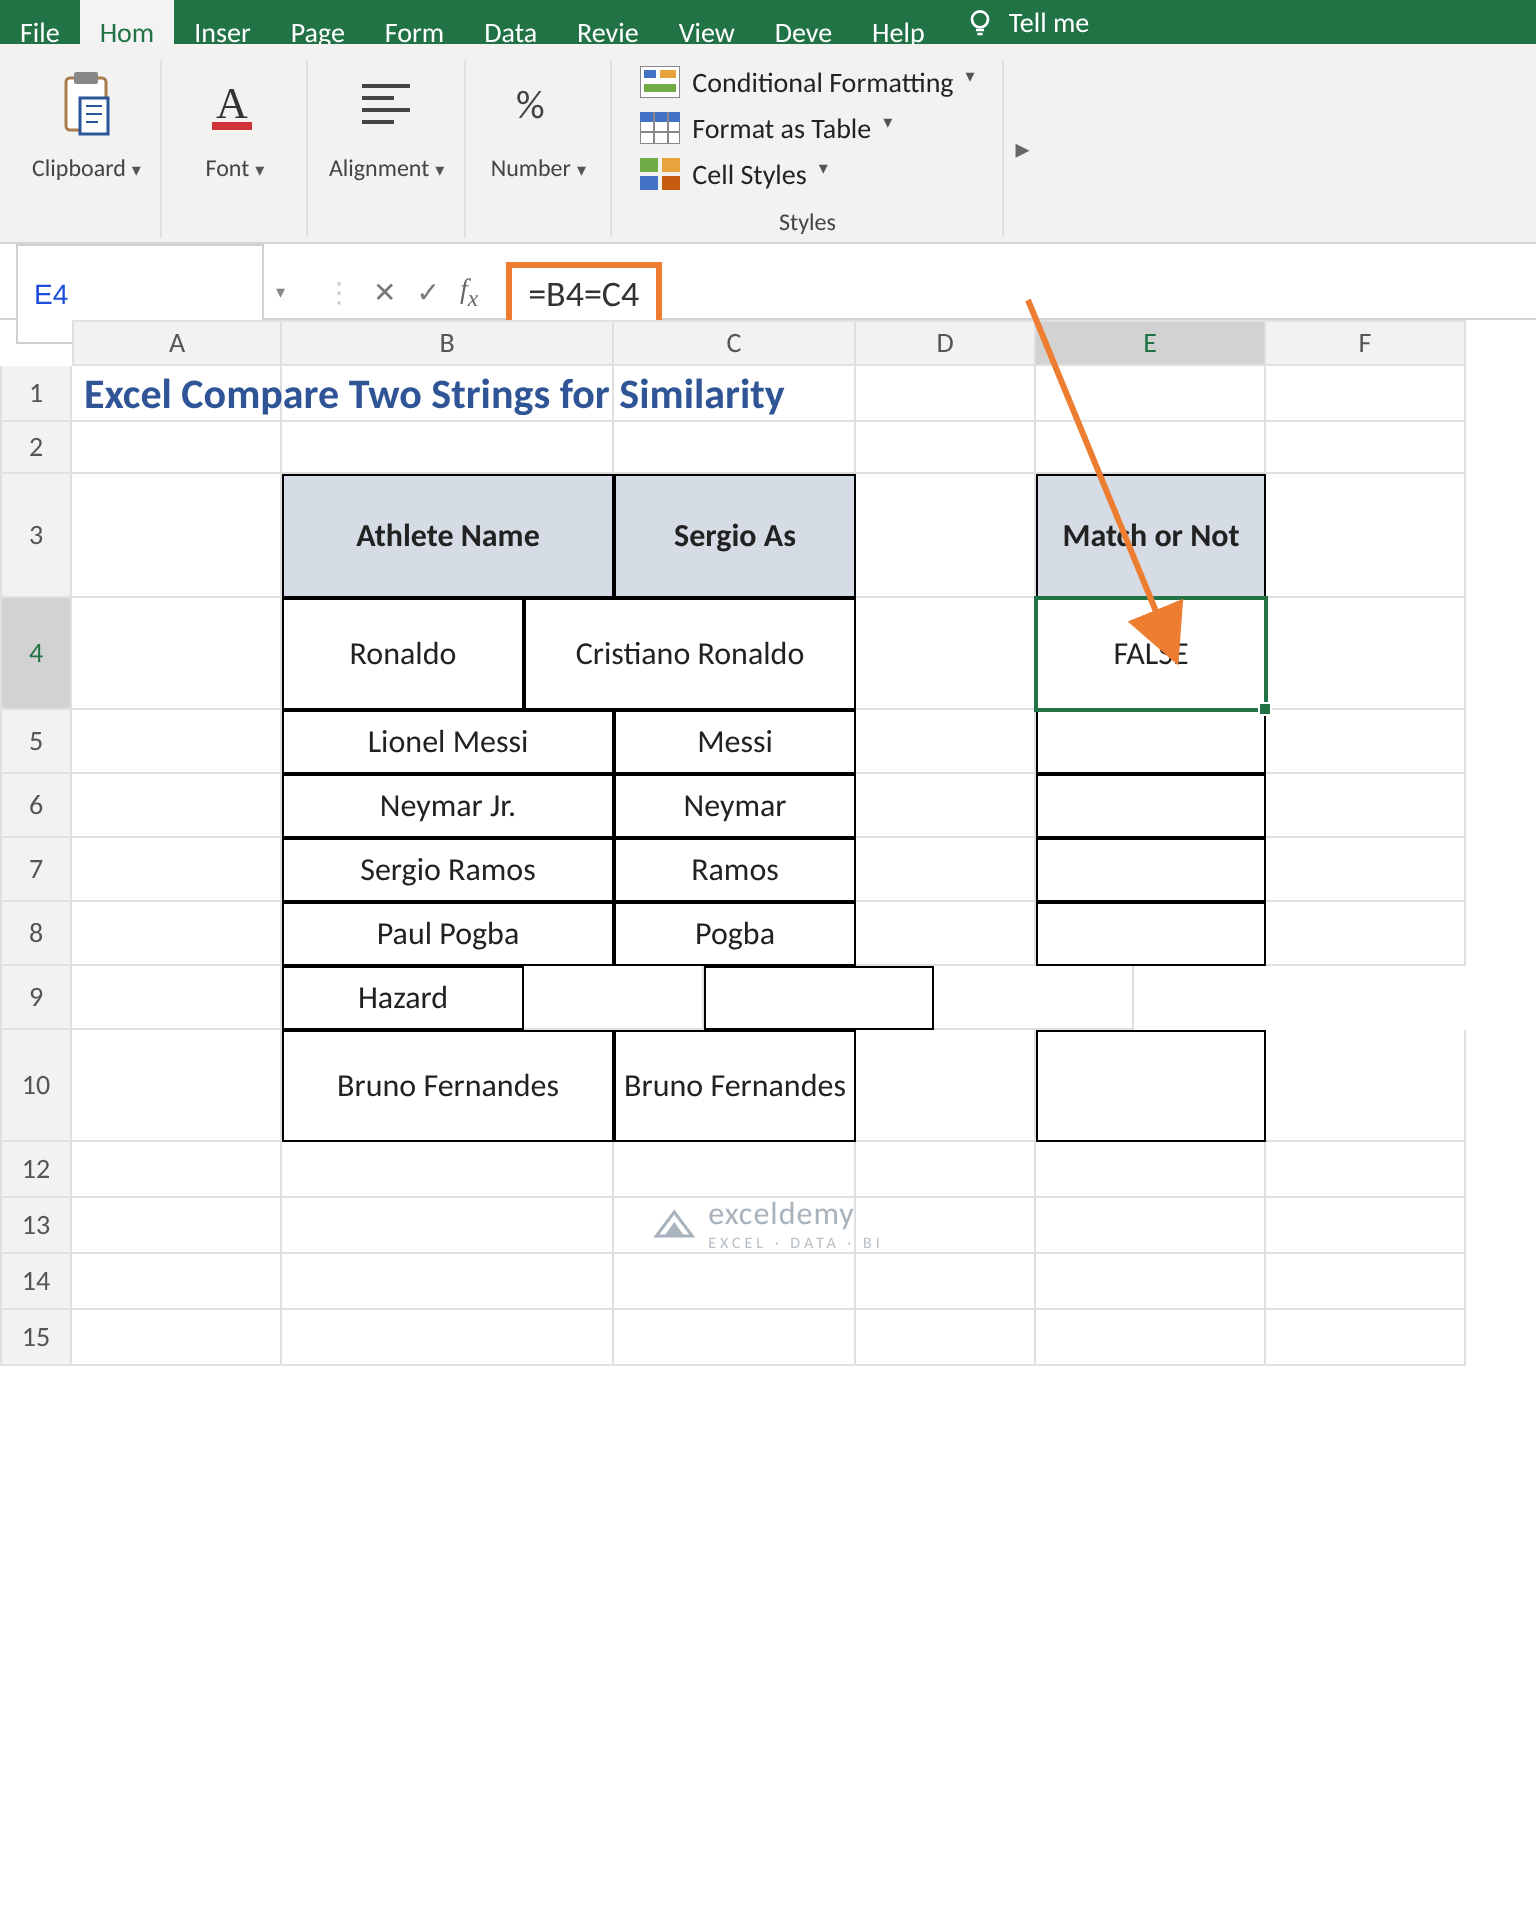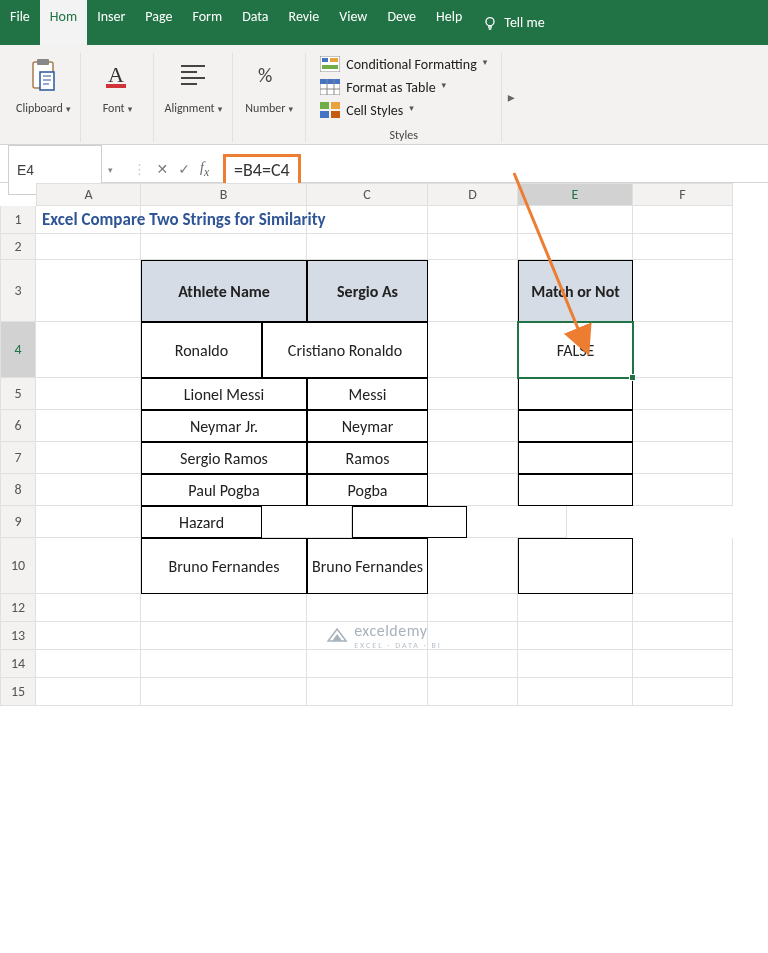--- a/index.html
+++ b/index.html
@@ -1,49 +1,49 @@
 <!DOCTYPE html>
 <html><head>
 <meta charset="utf-8">
 <style>
 * { box-sizing: border-box; margin: 0; padding: 0; }
 body { font-family: "Segoe UI", Calibri, sans-serif; font-size: 14px; background: #fff; width: 768px; overflow: hidden; position: relative; }
-.ribbon-tabs { display: flex; background: #217346; color: #fff; height: 45px; }
+.ribbon-tabs { display: flex; background: #217346; color: #fff; height: 22px; }
 .ribbon-tab { padding: 8px 10px; font-size: 14px; cursor: pointer; white-space: nowrap; overflow: hidden; }
 .ribbon-tab.active { background: #f3f3f3; color: #217346; }
 .tellme { display: flex; align-items: center; gap: 6px; }
 .bulb { width: 16px; height: 16px; display: inline-block; }
 .ribbon-body { background: #f3f2f1; border-bottom: 1px solid #d4d4d4; padding: 8px 6px 2px; display: flex; }
 .group { display: flex; flex-direction: column; align-items: center; padding: 0 10px; border-right: 1px solid #e1e1e1; }
 .group:last-child { border-right: none; }
 .big-btn { display: flex; flex-direction: column; align-items: center; gap: 4px; padding: 4px 8px; cursor: pointer; }
 .big-icon { width: 36px; height: 36px; display: flex; align-items: center; justify-content: center; }
 .group-label { font-size: 12px; color: #444; margin-top: 4px; display: flex; align-items: center; gap: 3px; }
 .dd { font-size: 9px; color: #555; }
 .styles-group { flex-direction: column; align-items: flex-start; padding: 0 14px; }
 .styles-item { display: flex; align-items: flex-start; gap: 6px; font-size: 14px; color: #222; padding: 3px 0; cursor: pointer; }
 .styles-item .si { width: 20px; height: 16px; }
 .styles-label { align-self: center; font-size: 12px; color: #444; margin-top: 6px; }
 .expander { width: 18px; display: flex; align-items: center; justify-content: center; color: #666; cursor: pointer; }
 .formula-row { display: flex; align-items: center; border-bottom: 1px solid #d4d4d4; height: 38px; padding-top: 12px; padding-bottom: 0; }
-.namebox { width: 94px; border: 1px solid #cfcfcf; padding: 16px 8px; margin-left: 8px; background: #fff; font-size: 14px; color: #404040; }
+.namebox { width: 124px; border: 1px solid #cfcfcf; padding: 16px 8px; margin-left: 8px; background: #fff; font-size: 14px; color: #1d4ed8; }
 .fx-ctrls { display: flex; align-items: center; gap: 10px; padding: 0 14px; color: #7a7a7a; }
 .fx-ctrls span { cursor: pointer; }
 .fx-label { font-style: italic; font-family: "Times New Roman", serif; color: #666; }
 .formula-highlight { border: 3px solid #ed7d31; padding: 2px 8px; font-size: 18px; color: #333; background: #fff; }
 .grid-wrap { position: relative; }
 .col-headers { display: flex; margin-left: 36px; }
 .col-h { border: 1px solid #e0e0e0; border-left: none; text-align: center; color: #555; font-size: 14px; background: #f3f2f1; padding: 2px 0; }
 .col-h:first-child { border-left: 1px solid #e0e0e0; }
 .col-h.sel { background: #d2d2d2; color: #217346; }
 .gridrow { display: flex; }
 .row-h { width: 36px; border: 1px solid #e0e0e0; border-top: none; text-align: center; color: #555; font-size: 14px; background: #f3f2f1; display: flex; align-items: center; justify-content: center; }
 .row-h.sel { background: #d2d2d2; color: #217346; }
 .cell { border-right: 1px solid #e0e0e0; border-bottom: 1px solid #e0e0e0; display: flex; align-items: center; justify-content: center; text-align: center; font-size: 16px; color: #222; background: #fff; position: relative; }
-.title-cell { justify-content: flex-start; padding-left: 6px; font-weight: bold; color: #2f5597; font-size: 17px; white-space: nowrap; overflow: visible; z-index: 2; }
+.title-cell { justify-content: flex-start; padding-left: 6px; font-weight: bold; color: #2f5597; font-size: 21px; white-space: nowrap; overflow: visible; z-index: 2; }
 .thdr { background: #d6dce5; font-weight: bold; border: 1px solid #000 !important; }
 .tbody { border: 1px solid #000 !important; background: #fff; }
 .selected-cell { outline: 2px solid #217346; outline-offset: -1px; z-index: 3; }
 .fill-handle { position: absolute; width: 7px; height: 7px; background: #217346; right: -4px; bottom: -4px; border: 1px solid #fff; z-index: 4; }
 .watermark { position: absolute; left: 50%; transform: translateX(-50%); bottom: 56px; color: #a8b3bd; font-size: 16px; letter-spacing: 0.5px; display: flex; align-items: center; gap: 6px; z-index: 10; }
 .watermark .wm-sub { font-size: 8px; letter-spacing: 2px; display: block; color: #b8c0c8; }
 svg.arrow { position: absolute; z-index: 20; pointer-events: none; }
 .cA{width:105px}.cB{width:166px}.cC{width:121px}.cD{width:90px}.cE{width:115px}.cF{width:100px}
 </style>
 </head>

